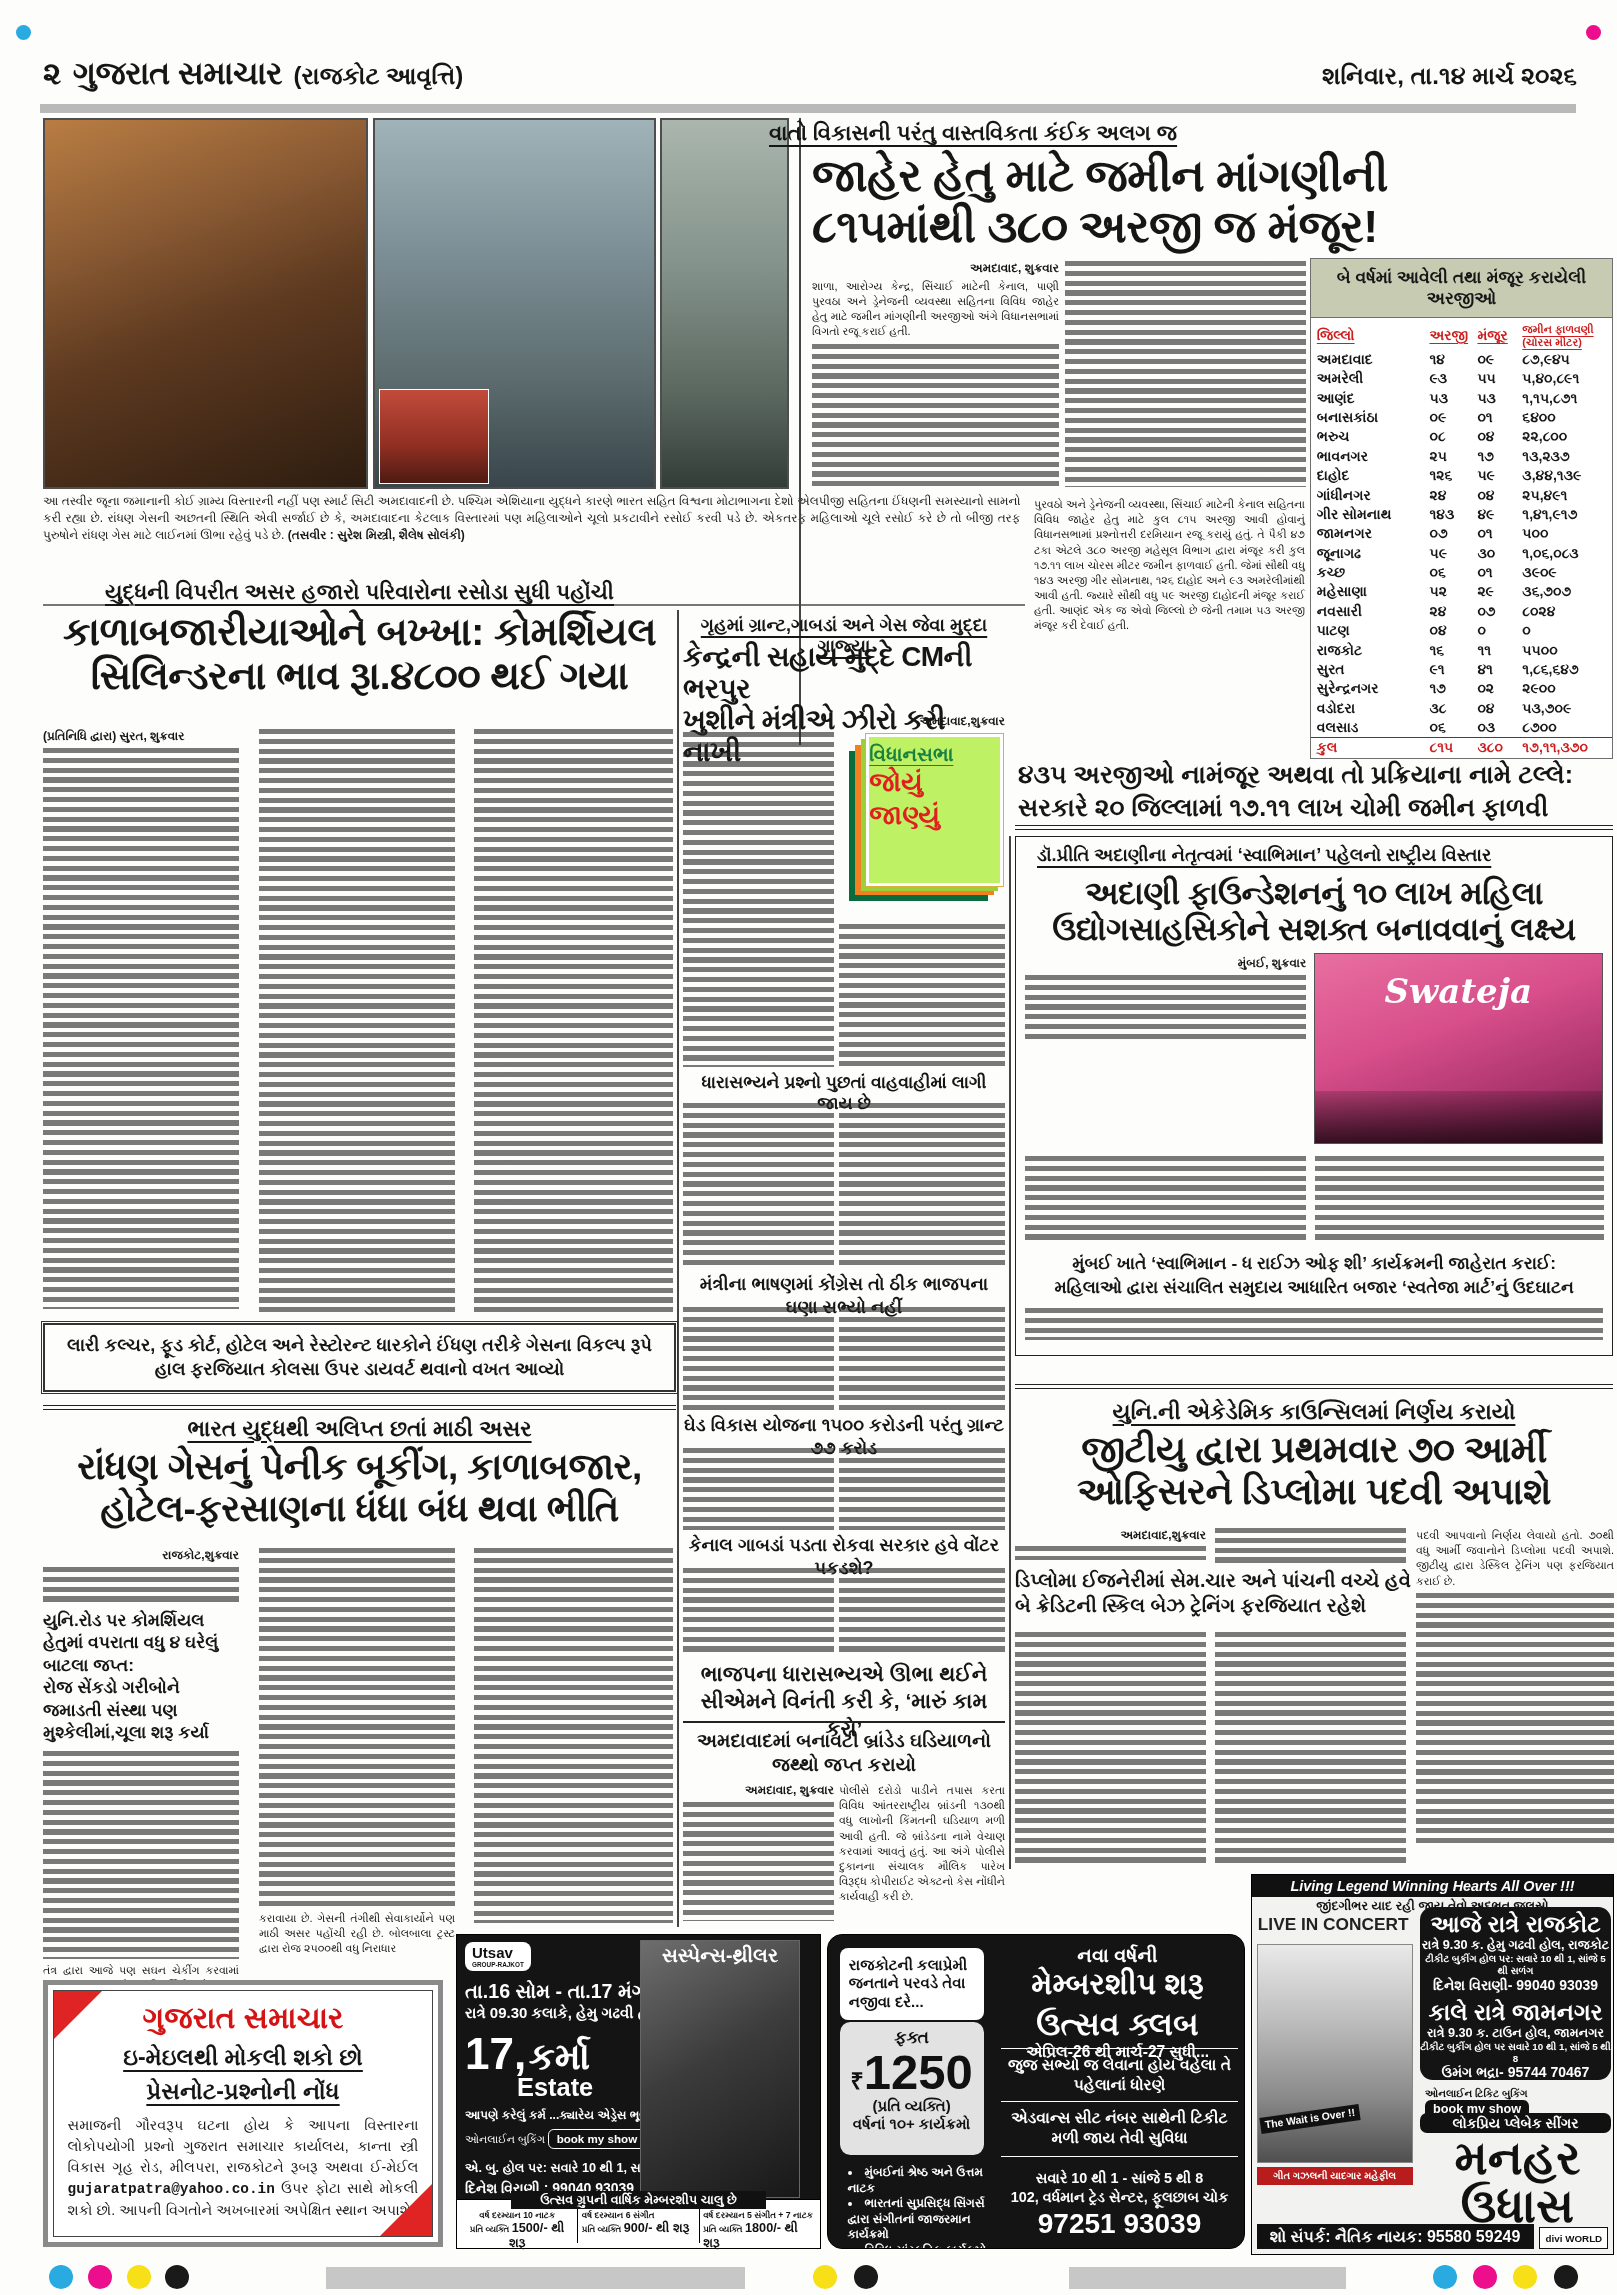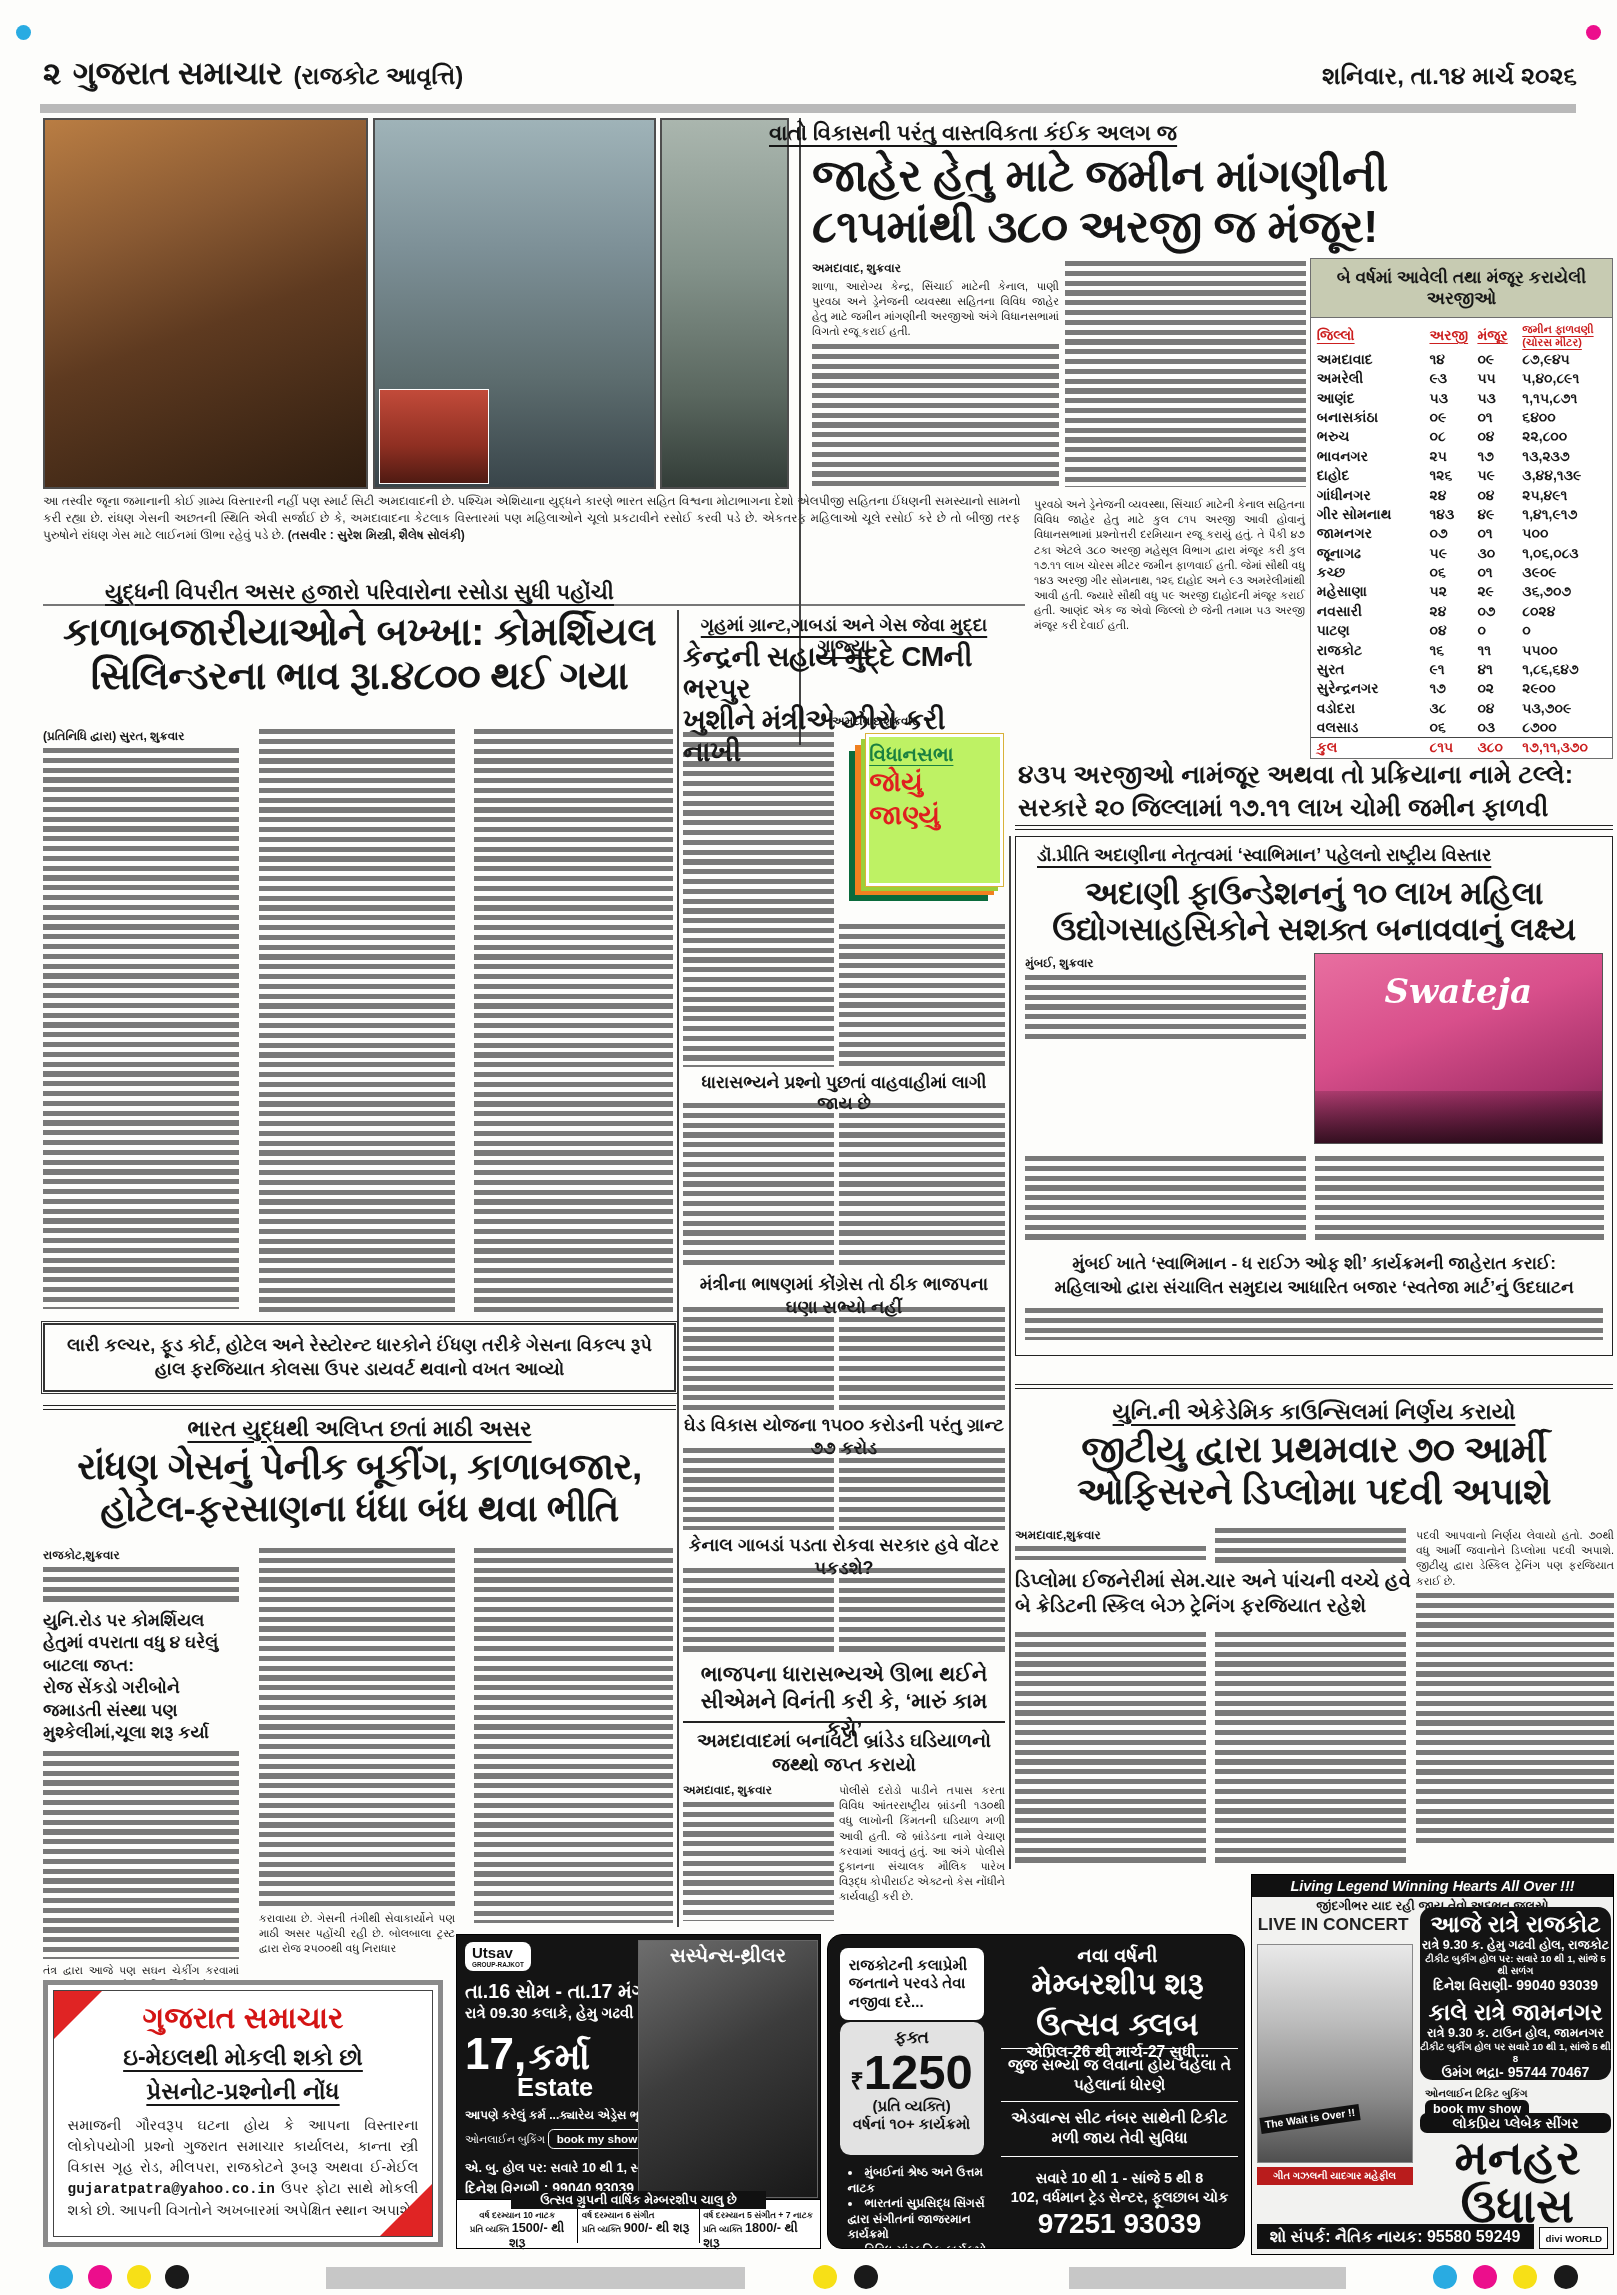--- a/index.html
+++ b/index.html
@@ -13,21 +13,21 @@
   .ctr { text-align:center; }
   .jus { text-align:justify; }
   
   .tx {
     background:repeating-linear-gradient(180deg, rgba(40,40,40,.62) 0 5.2px, transparent 5.2px 9.8px);
   }
   .vrule { width:1.7px; background:#444; }
   .hrule { height:1.7px; background:#222; }
   .dblrule { height:5.2px; border-top:1.7px solid #222; border-bottom:1.2px solid #222; }
   .kicker { font-weight:bold; text-decoration:underline; text-underline-offset:4.6px; text-decoration-thickness:1.7px; }
-  .dateline { font-weight:bold; font-size:12px; }
+  .dateline { font-weight:bold; font-size:12px; text-align:right; }
   .headline { font-weight:800; line-height:1.13; letter-spacing:-0.6px; }
   .real { font-size:11px; line-height:1.38; text-align:justify; color:#111; }
   
   .photo { border:2.3px solid #4e4e4e; }
   .ph1 { background:linear-gradient(160deg,#b97d43 0%,#8a5a33 30%,#5e3a20 55%,#2e1d10 100%),#6b4526; }
   .ph2 { background:linear-gradient(180deg,#9fb3b8 0%,#7d9097 35%,#5d6d6f 70%,#39454a 100%); }
   .ph3 { background:linear-gradient(180deg,#aab6ae 0%,#83928a 40%,#5a675f 75%,#333d38 100%); }
   .phadani { background:linear-gradient(160deg,#e86fa0 0%,#d84f8b 40%,#a8326b 75%,#6d1f48 100%); }
   .phsinger { background:linear-gradient(180deg,#e9e9e9 0%,#bdbdbd 35%,#8a8a8a 70%,#4f4f4f 100%); }
   .phposter { background:linear-gradient(150deg,#6e6e6e 0%,#3c3c3c 45%,#181818 100%); }
@@ -392,21 +392,21 @@
       <div style="font-size:25.4px;font-weight:900;margin-left:52px;margin-top:-5.8px">Estate</div>
     </div>
     <div class="abs b" style="left:8px;top:173px;font-size:12px">આપણે કરેલું કર્મ ...ક્યારેય એડ્રેસ ભૂલતું નથી...</div>
     <div class="abs" style="left:8px;top:194px">
       <span style="font-size:11px">ઓનલાઈન બુકિંગ</span>
       <span class="bms" style="border:1.2px solid #fff;font-size:11.6px">book my show</span>
     </div>
     <div class="abs b" style="left:8px;top:226px;font-size:12.7px">એ. બુ. હોલ પર: સવારે 10 થી 1, સાંજે 5 થી 8</div>
     <div class="abs b" style="left:8px;top:245px;font-size:14px">દિનેશ વિરાણી : 99040 93039</div>
 
-    <div class="abs phposter" style="right:2px;top:4.6px;width:180px;height:258px;border:1.2px solid #666">
+    <div class="abs phposter" style="right:20px;top:4.6px;width:160px;height:258px;border:1.2px solid #666">
       <div class="ctr b" style="font-size:19.6px;padding-top:3.5px;color:#fff">સસ્પેન્સ-થ્રીલર</div>
     </div>
 
     <div class="abs" style="left:0;bottom:0;width:100%;height:49px;background:#fff;color:#111;border-top:1.7px solid #000">
       <div class="ctr b" style="background:#111;color:#fff;width:70%;margin:-9.2px auto 0;font-size:12.7px;padding:1.7px 0">ઉત્સવ ગ્રુપની વાર્ષિક મેમ્બરશીપ ચાલુ છે</div>
       <div style="display:flex;height:34px">
           <div style="flex: 1 1 0%; padding: 1.2px 3.5px; font-weight: bold; font-size: 8.7px; line-height: 1.2; text-align: center;">
             <div>વર્ષ દરમ્યાન 10 નાટક</div>
             <div>પ્રતિ વ્યક્તિ <span style="font-size:12.7px">1500/- થી શરૂ</span></div>
           </div>

